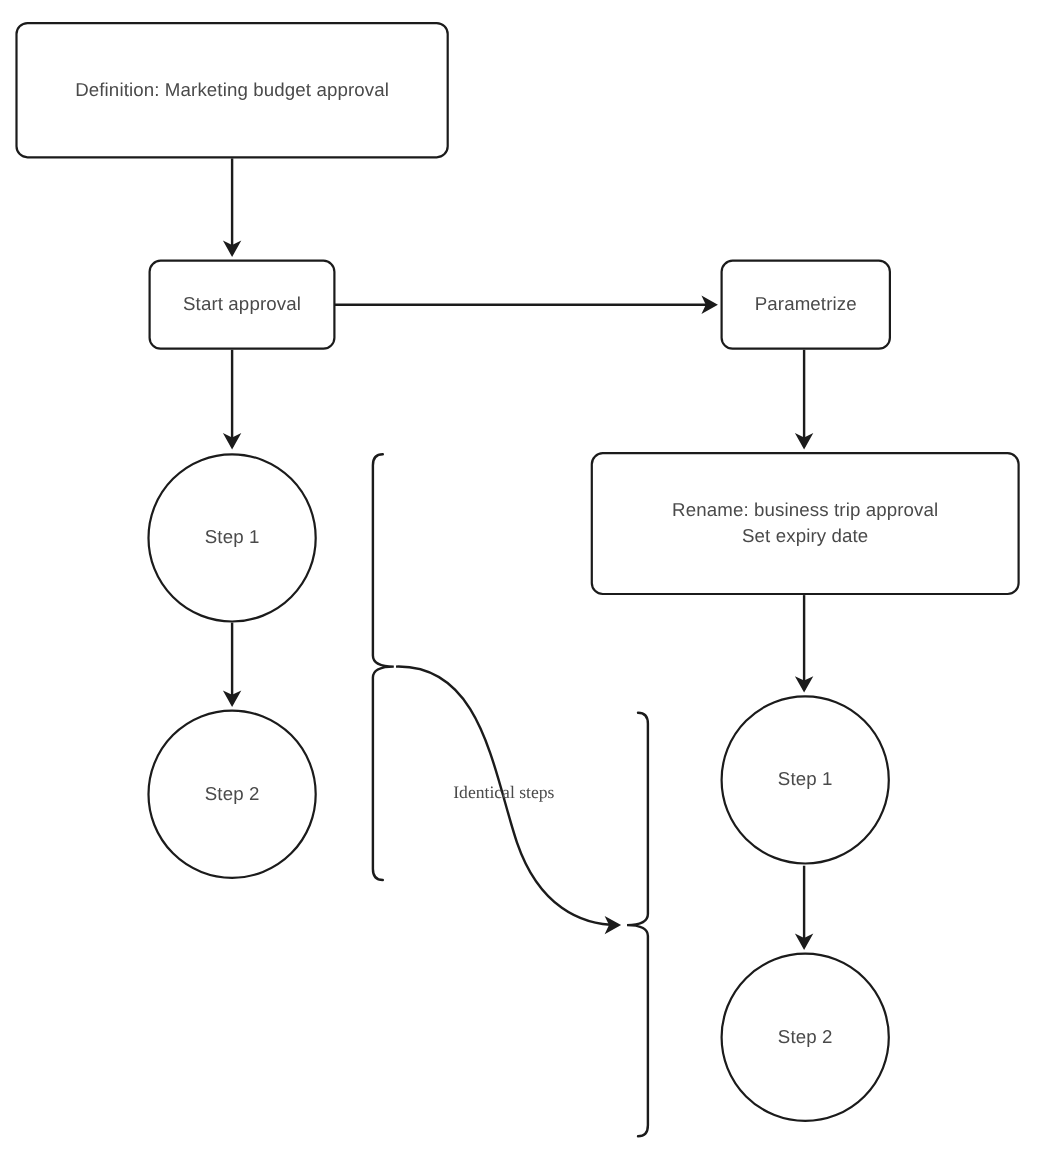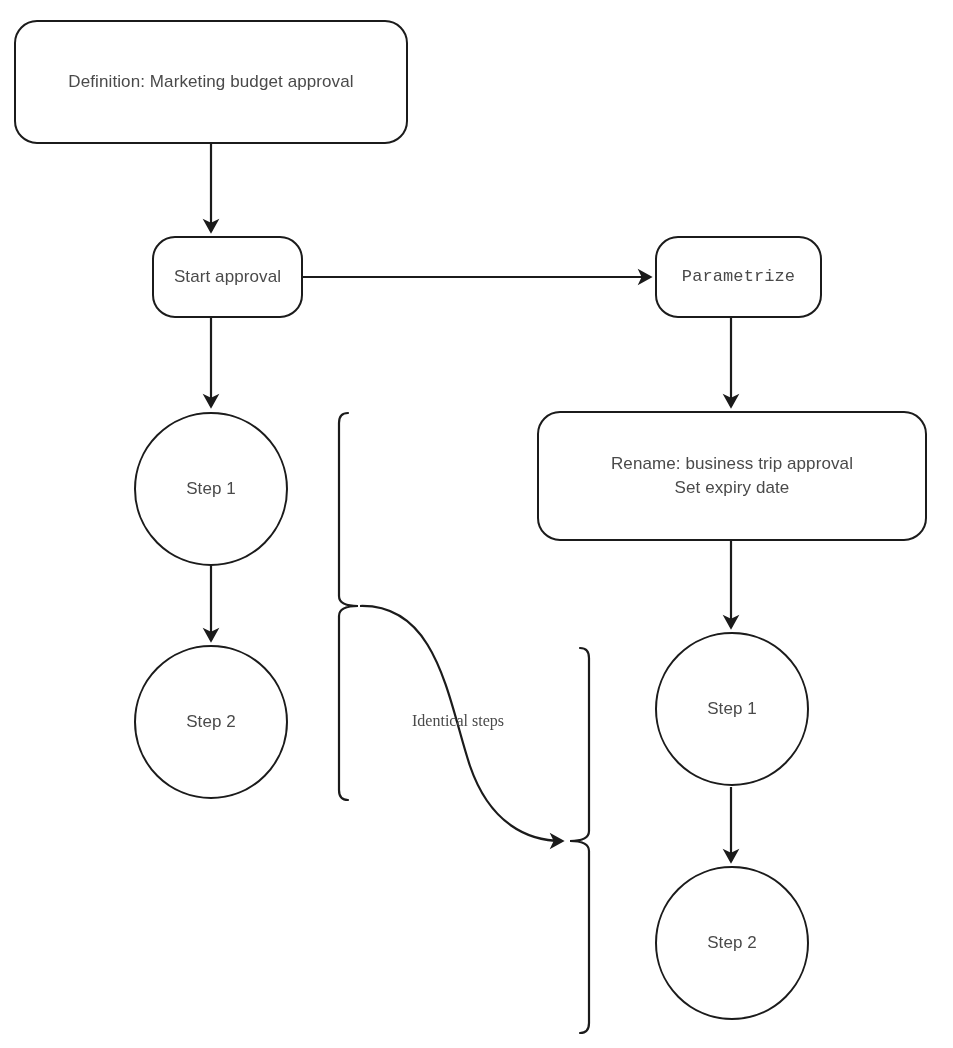--- a/index.html
+++ b/index.html
@@ -36,21 +36,21 @@
     align-items: center;
     justify-content: center;
     text-align: center;
     color: #4a4a4a;
     font-size: 17px;
     line-height: 1.42;
     letter-spacing: 0.1px;
     white-space: pre-line;
   }
   .rect {
-    border-radius: 23px;
+    border-radius: 11px;
   }
   .circle {
     border-radius: 50%;
     border-width: 2.4px;
   }
   .edge-label {
     position: absolute;
     color: #4a4a4a;
     font-size: 16px;
     white-space: nowrap;
@@ -103,25 +103,25 @@
                Q 589,841 589,851 L 589,1023 Q 589,1033 580,1033"></path>
     </g>
 
     <path d="M 360,606 C 438,604 448,700 470,766 C 490,824 528,841 562,841" stroke="#1b1b1b" stroke-width="2.2" fill="none" marker-end="url(#ah)"></path>
   </svg>
 
   <div class="node rect" style="left:14px; top:20px; width:394px; height:124px;">
     <span>Definition: Marketing budget approval</span>
   </div>
 
-  <div class="node rect" style="left:152px; top:236px; width:151px; height:82px;">
+  <div class="node rect" style="left:135px; top:236px; width:170px; height:82px;">
     <span>Start approval</span>
   </div>
 
-  <div class="node rect" style="left:655px; top:236px; width:167px; height:82px;font-family:Liberation Mono, monospace;">
+  <div class="node rect" style="left:655px; top:236px; width:155px; height:82px;">
     <span>Parametrize</span>
   </div>
 
   <div class="node rect" style="left:537px; top:411px; width:390px; height:130px;">
     <span>Rename: business trip approval
 Set expiry date</span>
   </div>
 
   <div class="node circle" style="left:134px; top:412px; width:154px; height:154px;">
     <span>Step 1</span>

